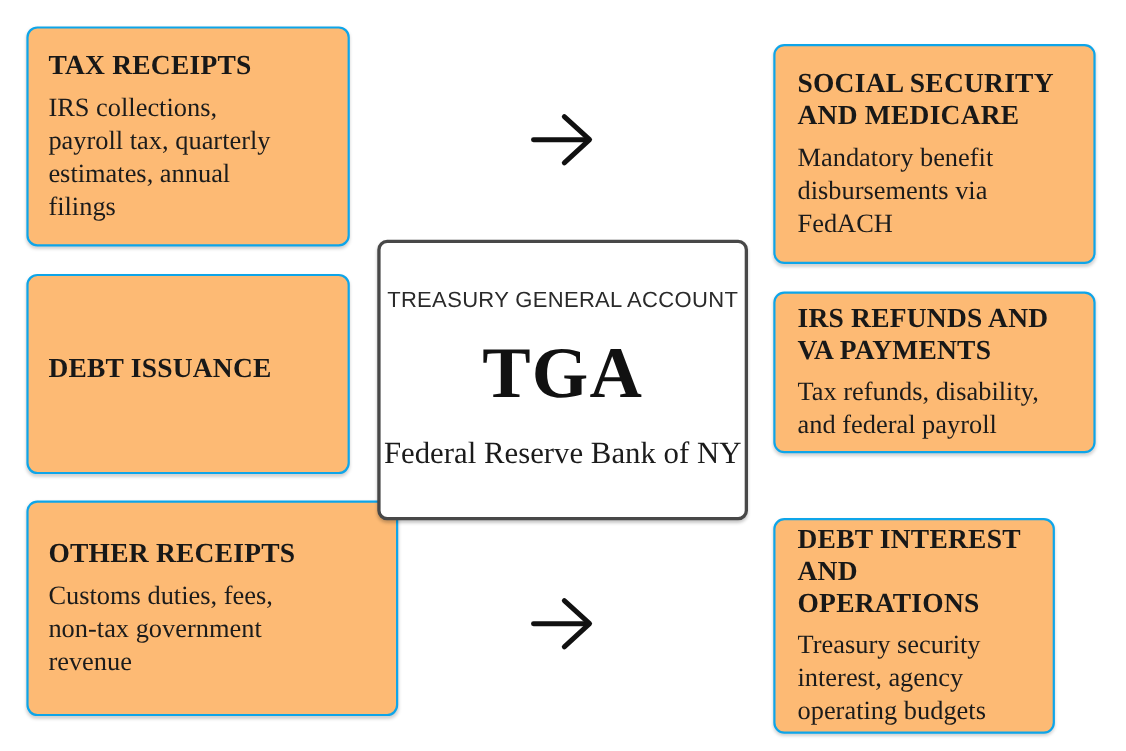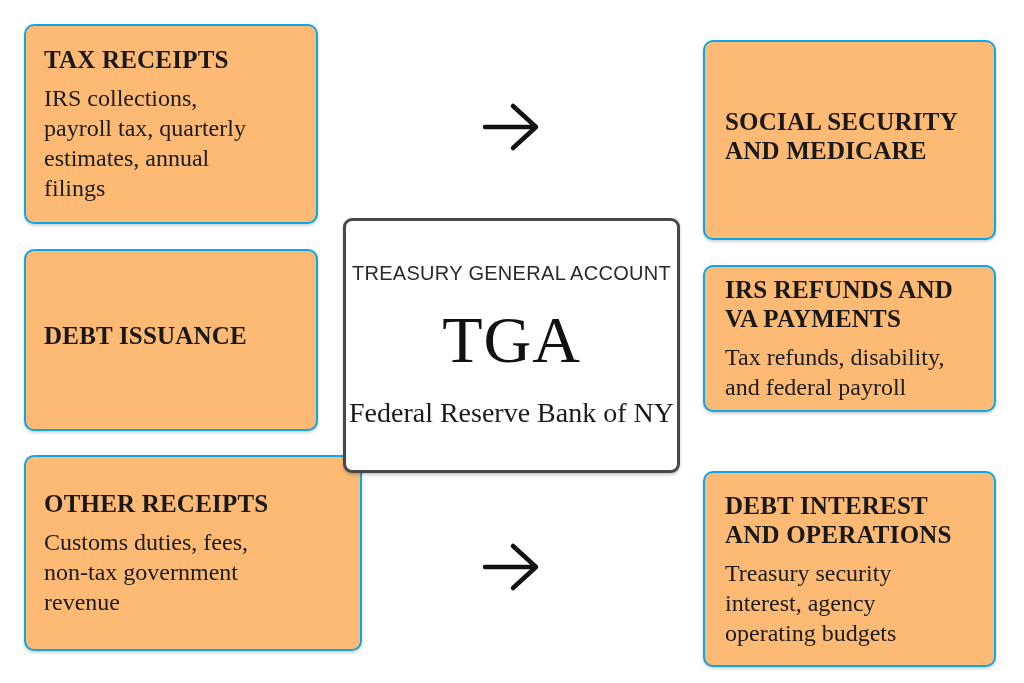--- a/index.html
+++ b/index.html
@@ -44,21 +44,21 @@
     white-space: pre-line;
     color: #1b1b1b;
   }
 
   
   .pos-l1 { left: 24px;  top: 24px;  width: 294px; height: 200px; }
   .pos-l2 { left: 24px;  top: 249px; width: 294px; height: 182px; }
   .pos-l3 { left: 24px;  top: 455px; width: 338px; height: 196px; }
   .pos-r1 { left: 703px; top: 24px;  width: 293px; height: 200px; }
   .pos-r2 { left: 703px; top: 249px; width: 293px; height: 147px; }
-  .pos-r3 { left: 703px; top: 455px; width: 293px; height: 196px; }
+  .pos-r3 { left: 703px; top: 455px; width: 256px; height: 196px; }
 
   .center-box {
     position: absolute;
     left: 343px; top: 218px; width: 337px; height: 255px;
     background: #ffffff;
     border: 3px solid #484848;
     border-radius: 9px;
     box-shadow: 0 2px 3px rgba(0,0,0,0.22);
     display: flex;
     flex-direction: column;
@@ -71,21 +71,21 @@
     font-family: "Liberation Sans", sans-serif;
     font-size: 20px;
     font-weight: 500;
     letter-spacing: 0.3px;
     color: #2a2a2a;
     margin-bottom: 22px;
   }
   .center-acronym {
     font-family: "Liberation Serif", serif;
     font-size: 66px;
-    font-weight: 400;
+    font-weight: 700;
     letter-spacing: 1px;
     line-height: 1;
     color: #111111;
     margin-bottom: 24px;
   }
   .center-subtitle {
     font-family: "Liberation Serif", serif;
     font-size: 28px;
     color: #1b1b1b;
   }
@@ -134,20 +134,23 @@
   </div>
 
   <svg class="flow-arrow arrow-bottom" viewBox="0 0 64 50" aria-hidden="true">
     <line x1="5" y1="25" x2="54" y2="25" stroke="#111111" stroke-width="4.5" stroke-linecap="round"></line>
     <polyline points="33,4 56,25 33,46" fill="none" stroke="#111111" stroke-width="4.5" stroke-linecap="round" stroke-linejoin="round"></polyline>
   </svg>
 
   <div class="flow-box right-col pos-r1">
     <div class="box-title">SOCIAL SECURITY
 AND MEDICARE</div>
+    <div class="box-desc">Mandatory benefit
+disbursements via
+FedACH</div>
   </div>
 
   <div class="flow-box right-col pos-r2">
     <div class="box-title">IRS REFUNDS AND
 VA PAYMENTS</div>
     <div class="box-desc">Tax refunds, disability,
 and federal payroll</div>
   </div>
 
   <div class="flow-box right-col pos-r3">

